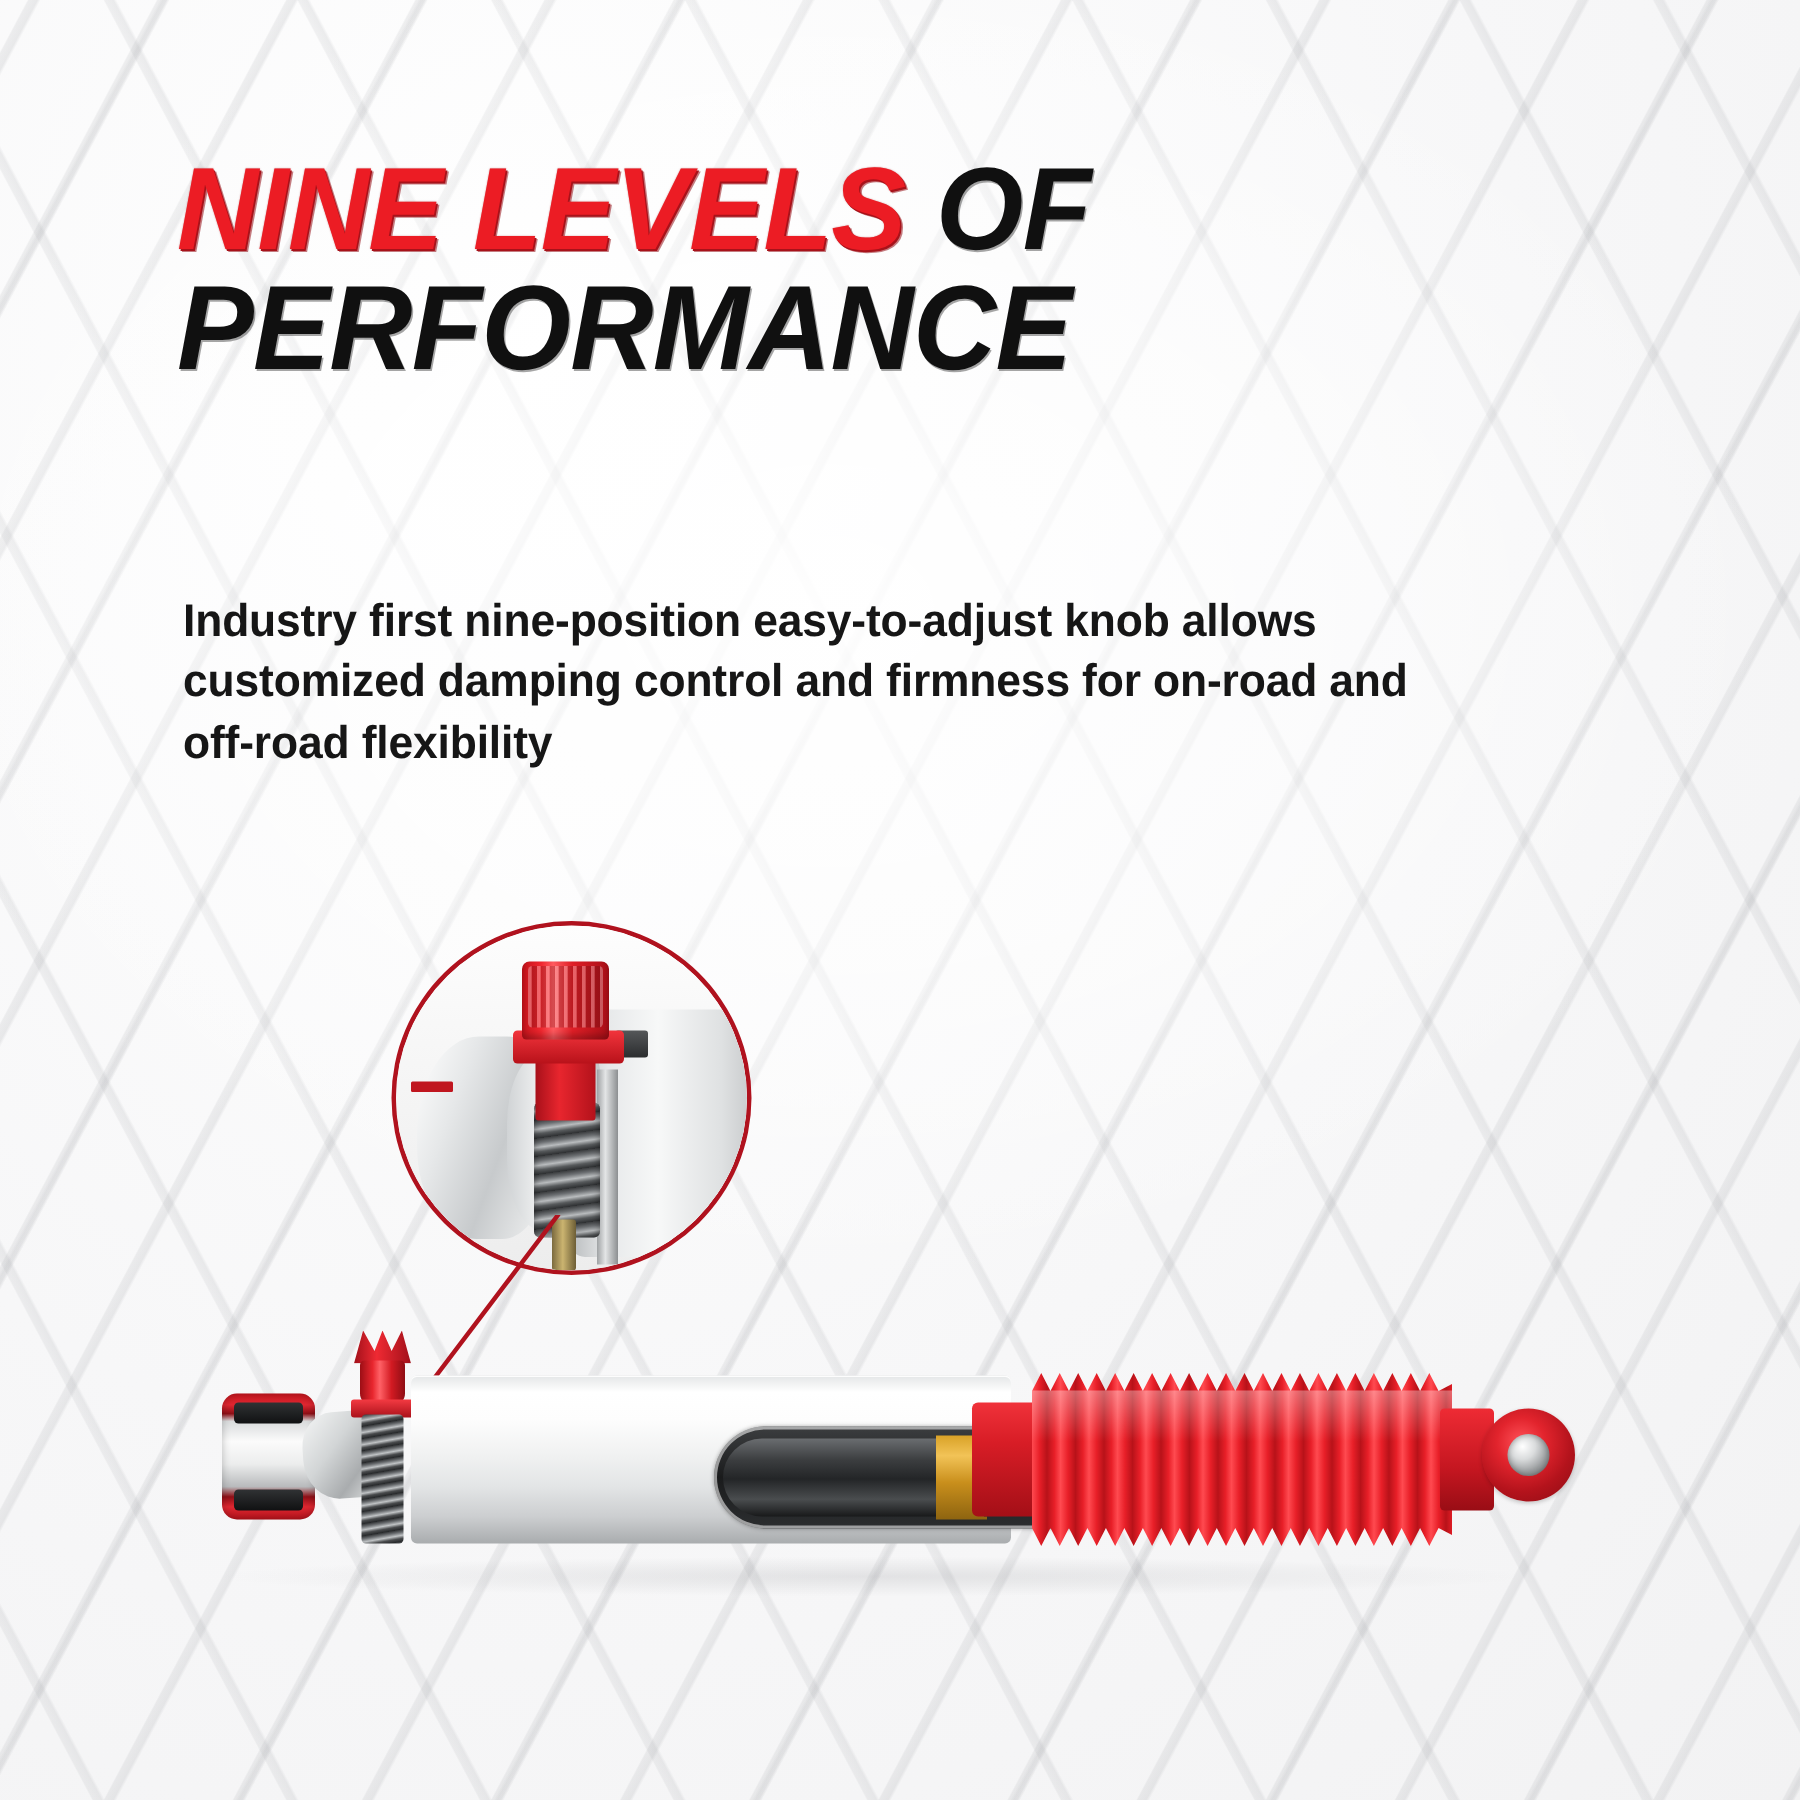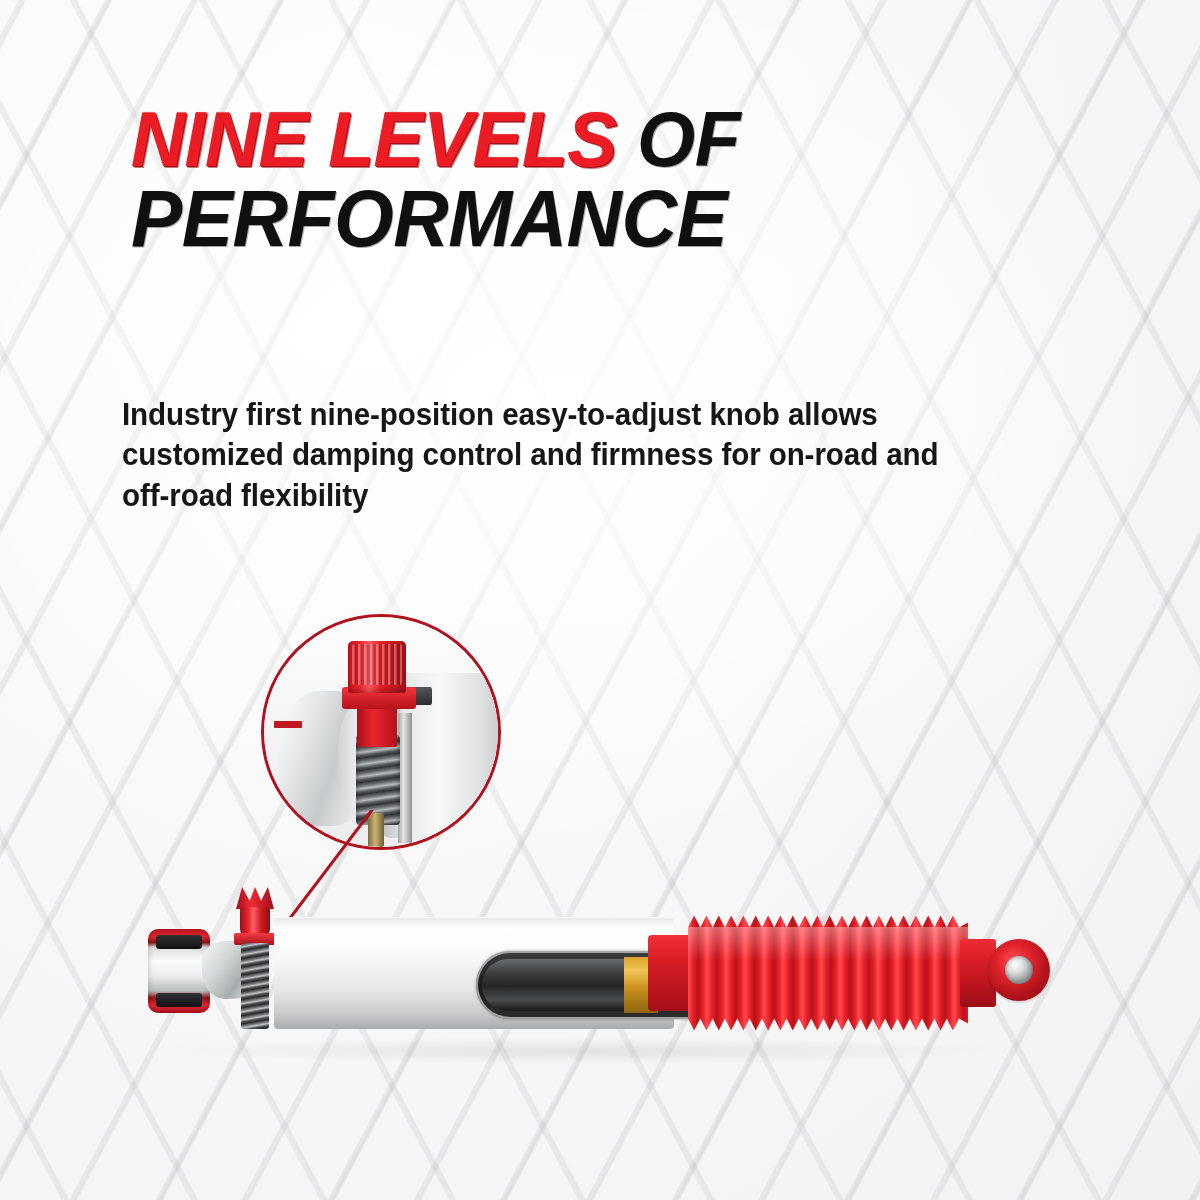--- a/index.html
+++ b/index.html
@@ -52,21 +52,21 @@
     position: absolute;
     inset: 0;
     background:
       radial-gradient(ellipse 70% 50% at 46% 34%, rgba(255,255,255,0.92) 0%, rgba(255,255,255,0.45) 45%, rgba(255,255,255,0) 75%);
     pointer-events: none;
   }
 
   
   .headline {
     position: absolute;
-    left: 131px;
+    left: 118px;
     top: 104px;
     width: 940px;
   }
   .headline-line {
     font-family: "Liberation Sans Narrow", "Liberation Sans", sans-serif;
     font-weight: 700;
     font-style: italic;
     letter-spacing: -0.5px;
     line-height: 0.92;
     white-space: nowrap;

